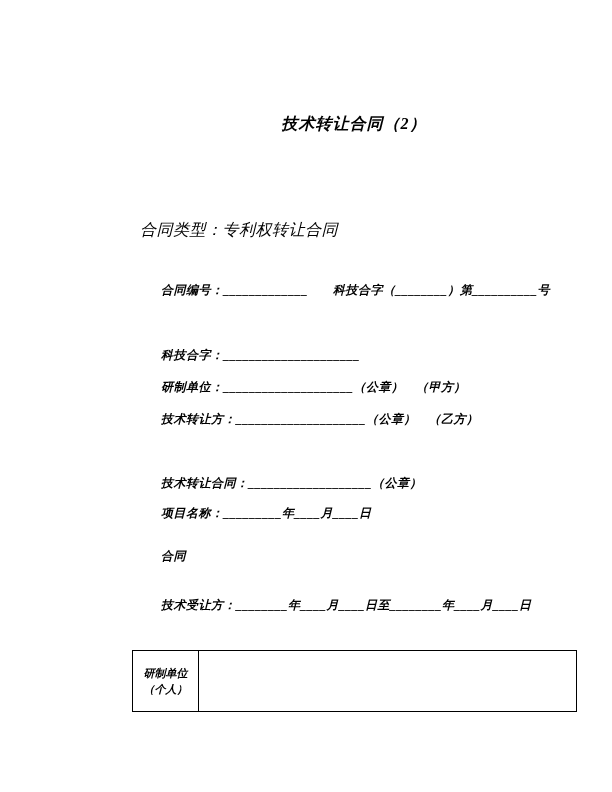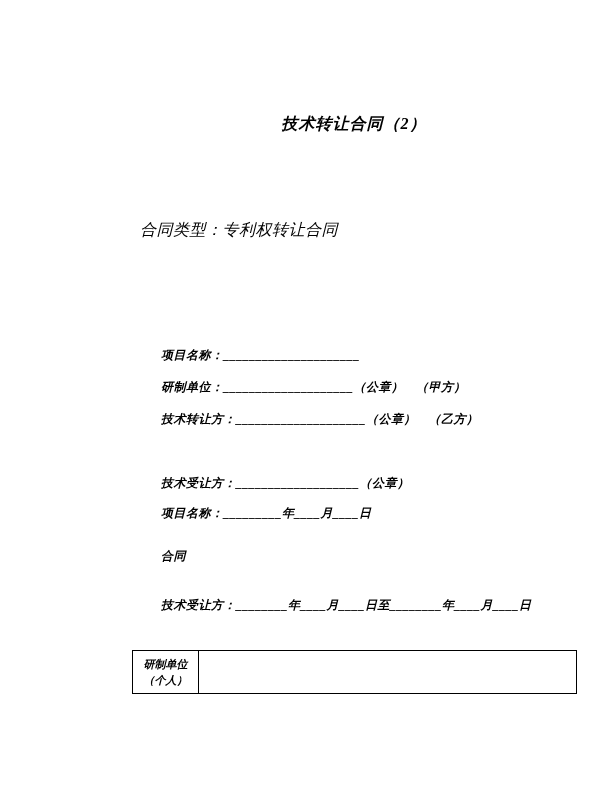--- a/index.html
+++ b/index.html
@@ -40,21 +40,21 @@
     font-size: 12px;
     font-weight: bold;
     white-space: nowrap;
     letter-spacing: 0.5px;
   }
   .doc-table {
     position: absolute;
     top: 602px;
     left: 84px;
     width: 445px;
-    height: 44px;
+    height: 62px;
     border-collapse: collapse;
     table-layout: fixed;
   }
   .doc-table td {
     border: 1px solid #000000;
     vertical-align: middle;
   }
   .cell-header {
     width: 66px;
     text-align: center;
@@ -69,29 +69,30 @@
 </style>
 </head>
 <body>
 
 <div class="page">
 
   <div class="title">技术转让合同（2）</div>
 
   <div class="contract-type">合同类型：专利权转让合同</div>
 
+  <div class="line" style="top:234px">合同编号：_____________　　科技合字（________）第__________号</div>
 
-  <div class="line" style="top:299px">项目名称：_____________________</div>
+  <div class="line" style="top:299px">科技合字：_____________________</div>
 
   <div class="line" style="top:331px">研制单位：____________________（公章）　（甲方）</div>
 
   <div class="line" style="top:363px">技术转让方：____________________（公章）　（乙方）</div>
 
 
-  <div class="line" style="top:427px">技术受让方：___________________（公章）</div>
+  <div class="line" style="top:427px">技术转让合同：___________________（公章）</div>
 
   <div class="line" style="top:457px">项目名称：_________年____月____日</div>
 
   <div class="line" style="top:500px">合同</div>
 
   <div class="line" style="top:549px">技术受让方：________年____月____日至________年____月____日</div>
 
   <table class="doc-table">
     <tbody>
         <tr>

